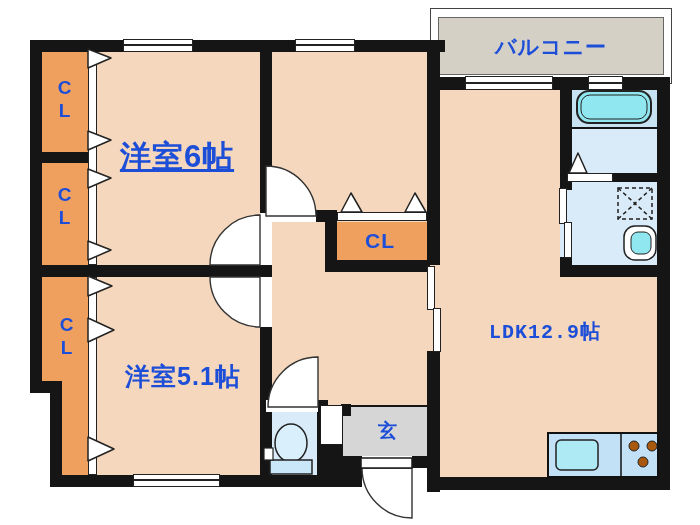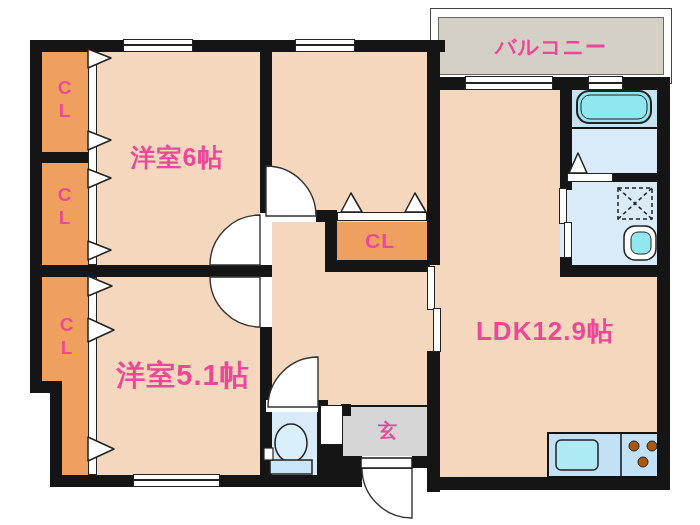--- a/index.html
+++ b/index.html
@@ -12,21 +12,21 @@
   .floor-tub{position:absolute;background:#C7E3F2;}
   .floor-genkan{position:absolute;background:#D6D6D6;border-top:2px solid #151515;box-sizing:border-box;}
   .gapwhite{position:absolute;background:#fff;}
   .strip{position:absolute;background:#fff;border:1px solid #222;box-sizing:border-box;}
   .panel{position:absolute;background:#fff;border:1px solid #222;box-sizing:border-box;}
   .win{position:absolute;background:linear-gradient(to bottom,#fff 40%,#222 40%,#222 58%,#fff 58%);
        border:1.5px solid #222;box-sizing:border-box;}
   .balc-frame{position:absolute;background:#fff;border:1.5px solid #444;box-sizing:border-box;}
   .balc-inner{position:absolute;background:#D5D0C6;border:1px solid #666;box-sizing:border-box;}
   .shoebox{position:absolute;background:#fff;border:1.5px solid #1a1a1a;box-sizing:border-box;}
-  .lbl{position:absolute;transform:translate(-50%,-50%);color:#ec4899;font-weight:600;
+  .lbl{position:absolute;transform:translate(-50%,-50%);color:#1d4ed8;font-weight:600;
        white-space:nowrap;letter-spacing:1px;}
   .lbl-v{writing-mode:vertical-rl;text-orientation:upright;letter-spacing:2px;}
   svg{position:absolute;left:0;top:0;}
 </style>
 </head>
 <body>
 
 <div id="plan">
 
   <div class="balc-frame" style="left:430px;top:8px;width:242px;height:76px;"></div>
@@ -149,22 +149,22 @@
 
     <rect x="548" y="433" width="110" height="44" fill="#C2E1F7" stroke="#111" stroke-width="2"></rect>
     <line x1="621" y1="433" x2="621" y2="477" stroke="#111" stroke-width="1.5"></line>
     <rect x="556" y="440" width="42" height="30" rx="5" fill="#ADEAF3" stroke="#222" stroke-width="1.5"></rect>
     <circle cx="634" cy="446" r="5" fill="#A9590F" stroke="#222" stroke-width="1"></circle>
     <circle cx="652" cy="446" r="5" fill="#A9590F" stroke="#222" stroke-width="1"></circle>
     <circle cx="643" cy="462" r="5" fill="#A9590F" stroke="#222" stroke-width="1"></circle>
   </svg>
 
   <div class="lbl" style="left:551px;top:47px;font-size:21px;">バルコニー</div>
-  <div class="lbl" style="left:177px;top:157px;font-size:25px;">洋室6帖</div>
-  <div class="lbl" style="left:183px;top:376px;font-size:29px;">洋室5.1帖</div>
-  <div class="lbl" style="left:545px;top:331px;font-size:26px;">LDK12.9帖</div>
+  <div class="lbl" style="left:177px;top:157px;font-size:31px;text-decoration:underline;">洋室6帖</div>
+  <div class="lbl" style="left:183px;top:376px;font-size:25px;">洋室5.1帖</div>
+  <div class="lbl" style="left:545px;top:331px;font-size:20px;font-family:Liberation Mono, monospace;">LDK12.9帖</div>
   <div class="lbl lbl-v" style="left:64px;top:100px;font-size:19px;">CL</div>
   <div class="lbl lbl-v" style="left:64px;top:207px;font-size:19px;">CL</div>
   <div class="lbl lbl-v" style="left:66px;top:337px;font-size:19px;">CL</div>
   <div class="lbl" style="left:380px;top:241px;font-size:21px;">CL</div>
   <div class="lbl" style="left:388px;top:431px;font-size:19px;">玄</div>
 
 </div>
 
 </body></html>

